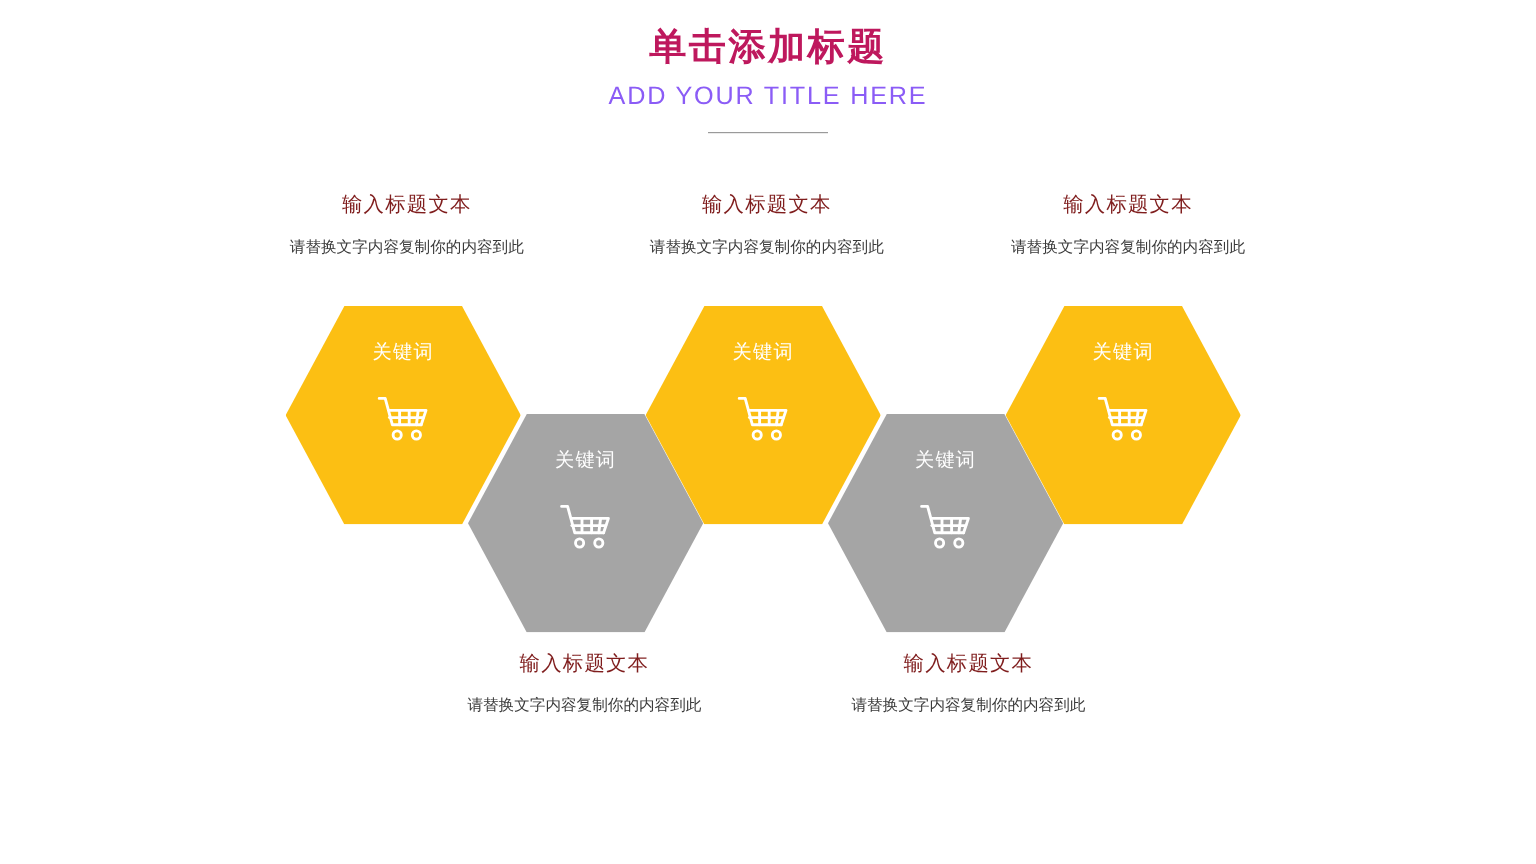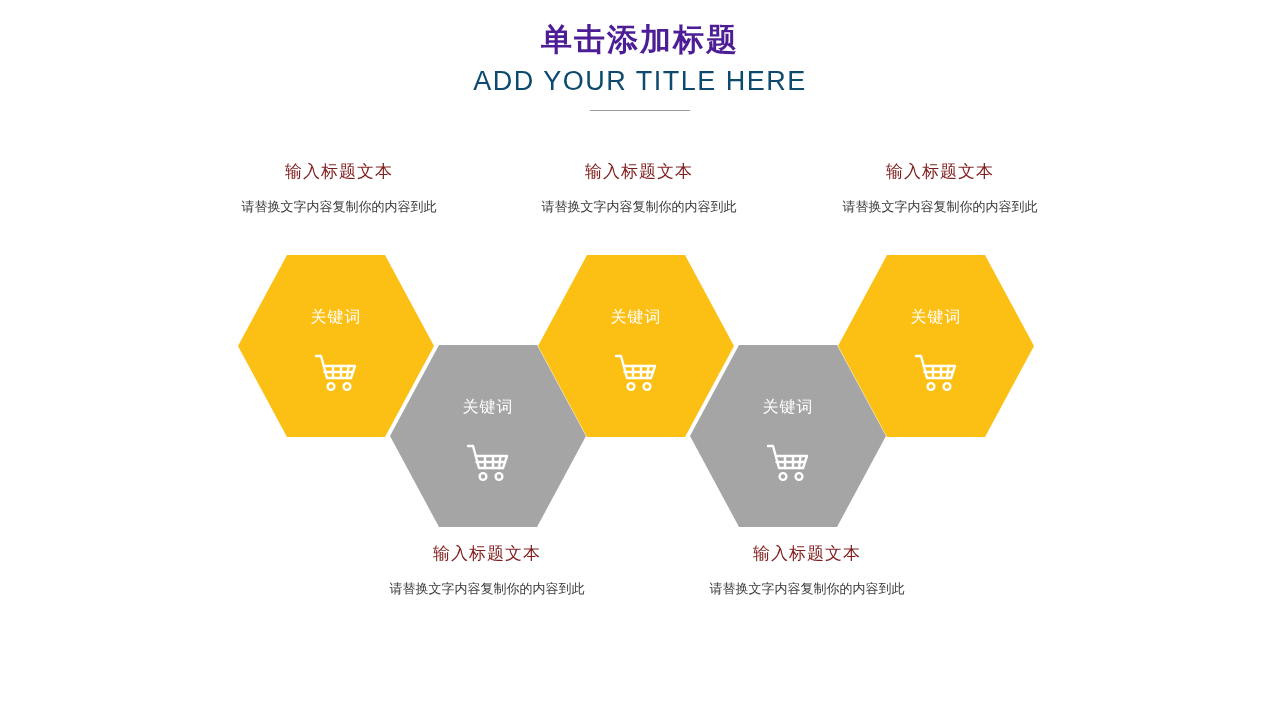--- a/index.html
+++ b/index.html
@@ -27,29 +27,29 @@
   .title-block {
     position: absolute;
     left: 0;
     top: 18px;
     width: 1280px;
     text-align: center;
   }
   .title-cn {
     font-size: 31px;
     font-weight: bold;
-    color: #4c1d95;
+    color: #be185d;
     letter-spacing: 2px;
     line-height: 42px;
     margin: 0;
     font-family: "DejaVu Sans", "Liberation Sans", sans-serif;
   }
   .title-en {
-    font-size: 27px;
-    color: #0c4a6e;
+    font-size: 21px;
+    color: #8b5cf6;
     letter-spacing: 1.5px;
     line-height: 34px;
     margin: 4px 0 0 0;
     font-weight: normal;
     text-align: center;
   }
   .title-rule {
     width: 100px;
     height: 1px;
     background: #9a9a9a;
@@ -89,21 +89,21 @@
     position: absolute;
     width: 196px;
     height: 182px;
     -webkit-clip-path: polygon(25% 0%, 75% 0%, 100% 50%, 75% 100%, 25% 100%, 0% 50%);
     clip-path: polygon(25% 0%, 75% 0%, 100% 50%, 75% 100%, 25% 100%, 0% 50%);
     display: flex;
     flex-direction: column;
     align-items: center;
     justify-content: flex-start;
     box-sizing: border-box;
-    padding-top: 52px;
+    padding-top: 28px;
     gap: 16px;
   }
   .hex.yellow { background: #FCBF13; }
   .hex.gray   { background: #A5A5A5; }
 
   .hex-label {
     font-size: 16px;
     color: #ffffff;
     line-height: 20px;
     letter-spacing: 1px;

